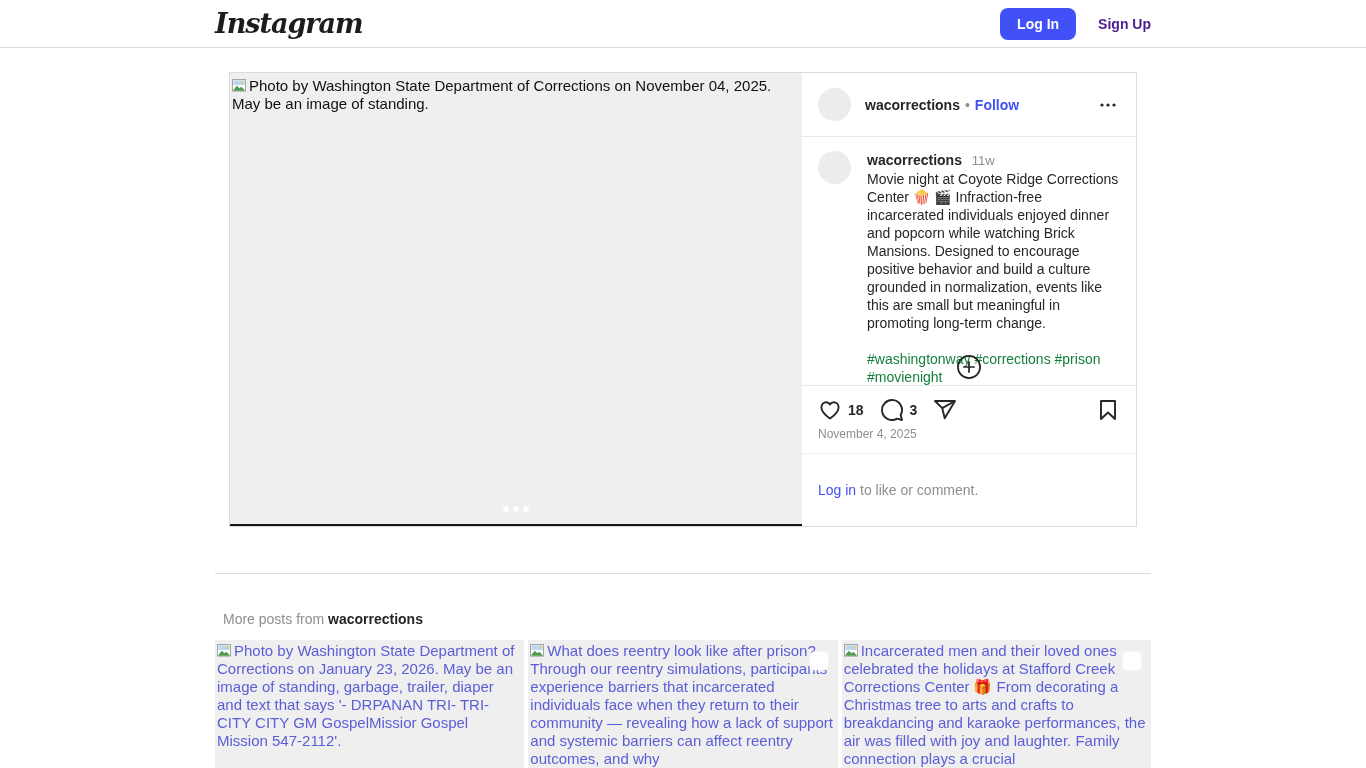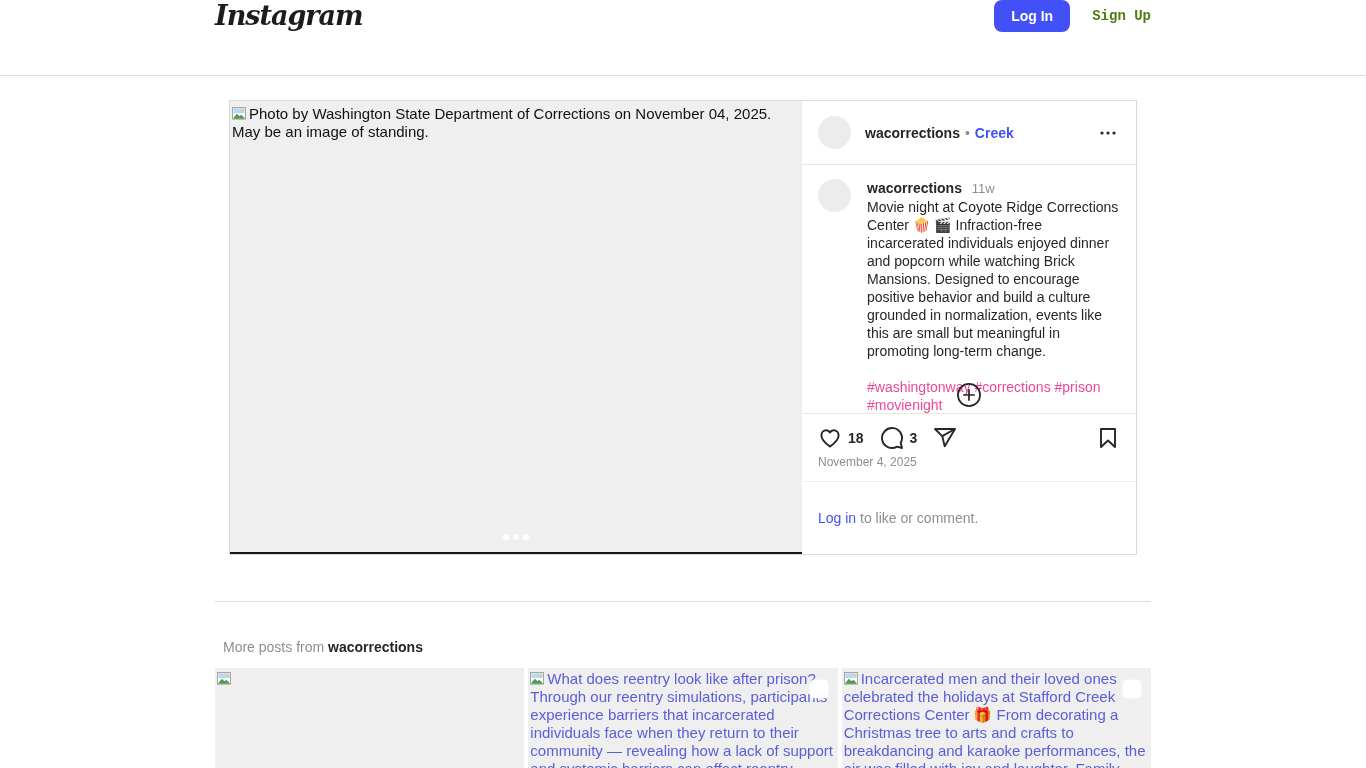--- a/index.html
+++ b/index.html
@@ -1,28 +1,28 @@
 <!DOCTYPE html>
 <html><head>
 <meta charset="utf-8">
 <style>
   * { box-sizing: border-box; margin: 0; padding: 0; }
   html, body { width: 1366px; height: 768px; overflow: hidden; background: #fff;
     font-family: "Liberation Sans", sans-serif; color: #262626; }
 
   
-  .topnav { height: 76px; border-bottom: 1px solid #dbdbdb; display: flex;
-    align-items: flex-start; justify-content: space-between; padding: 0 215px; gap: 24px; }
+  .topnav { height: 48px; border-bottom: 1px solid #dbdbdb; display: flex;
+    align-items: center; justify-content: space-between; padding: 0 215px; gap: 24px; }
   .logo { font-family: "DejaVu Serif", serif; font-style: italic; font-weight: 700;
     font-size: 27px; color: #1c1c1c; letter-spacing: -1px; cursor: pointer; }
   .nav-actions { display: flex; align-items: center; gap: 22px; }
   .btn-login { background: #4150f7; color: #fff; border: none; border-radius: 8px;
     padding: 8px 17px; font-size: 14px; font-weight: 700; cursor: pointer;
     font-family: "Liberation Sans", sans-serif; }
-  .link-signup { color: #4d7c0f; font-size: 14px; font-weight: 700; cursor: pointer; font-family: Liberation Mono, monospace; }
+  .link-signup { color: #4c1d95; font-size: 14px; font-weight: 700; cursor: pointer; }
 
   
   .article { width: 908px; margin: 24px auto 0; display: flex;
     border: 1px solid #dbdbdb; background: #fff; height: 455px; }
   .media { width: 600px; background: #efefef; position: relative;
     border-bottom: 2px solid #161616; }
   .media-alt { padding: 4px 10px 0 2px; font-size: 15px; line-height: 18px; color: #111; }
   .broken-icon { display: inline-block; vertical-align: -1px; margin-right: 3px; }
   .carousel-dots { position: absolute; bottom: 12px; left: 50%;
     transform: translateX(-50%); display: flex; gap: 4px; }
@@ -37,21 +37,21 @@
   .dot-sep { color: #8e8e8e; margin: 0 5px; font-size: 14px; }
   .follow-link { color: #4150f7; font-size: 14px; font-weight: 700; cursor: pointer; }
   .more-btn { margin-left: auto; cursor: pointer; display: flex; }
 
   .comments { flex: 1; padding: 14px 16px; position: relative; overflow: hidden; }
   .comment { display: flex; }
   .comment-body { margin-left: 16px; font-size: 14px; line-height: 18px;
     color: #262626; width: 262px; }
   .comment-user { font-weight: 700; cursor: pointer; }
   .comment-time { color: #8e8e8e; margin-left: 6px; font-size: 13px; }
-  .hashtags { color: #ec4899; margin-top: 18px; cursor: pointer; }
+  .hashtags { color: #15803d; margin-top: 18px; cursor: pointer; }
   .load-more { position: absolute; bottom: 5px; left: 50%;
     transform: translateX(-50%); cursor: pointer; display: flex; }
 
   .actions { border-top: 1px solid #e8e8e8; padding: 12px 16px 12px; }
   .action-row { display: flex; align-items: center; font-weight: bold; }
   .count { font-size: 14px; color: #262626; margin-left: 6px; }
   .icon-btn { display: flex; cursor: pointer; }
   .gap16 { margin-left: 16px; }
   .bookmark-btn { margin-left: auto; }
   .post-date { font-size: 12px; color: #8e8e8e; margin-top: 5px; }
@@ -105,21 +105,21 @@
       <span class="cdot"></span>
     </div>
   </div>
 
   <div class="panel">
 
     <div class="panel-header">
       <div class="avatar"></div>
       <span class="hdr-user">wacorrections</span>
       <span class="dot-sep">•</span>
-      <span class="follow-link">Creek</span>
+      <span class="follow-link">Follow</span>
       <span class="more-btn">
         <svg width="24" height="24" viewBox="0 0 24 24">
             <circle cx="6" cy="12" r="1.6" fill="#262626"></circle>
             <circle cx="12" cy="12" r="1.6" fill="#262626"></circle>
             <circle cx="18" cy="12" r="1.6" fill="#262626"></circle>
           </svg>
       </span>
     </div>
 
     <div class="comments">
@@ -188,21 +188,21 @@
   <div class="tiles">
 
     <a class="tile">
       <span class="broken-icon">
         <svg width="14" height="13" viewBox="0 0 16 15">
             <rect x="0.5" y="0.5" width="15" height="13.5" fill="#fdfdfd" stroke="#9a9a9a"></rect>
             <rect x="1.5" y="1.5" width="13" height="5.5" fill="#bdd7ee"></rect>
             <path d="M1.5 12.8l4-5 3 3 2-2 4 4v.7h-13z" fill="#4e9a4e"></path>
             <circle cx="12" cy="4" r="1.3" fill="#f2c94c"></circle>
           </svg>
-      </span>
+      </span><span>Photo by Washington State Department of Corrections on January 23, 2026. May be an image of standing, garbage, trailer, diaper and text that says '- DRPANAN TRI- TRI-CITY CITY GM GospelMissior Gospel Mission 547-2112'.</span>
     </a>
 
     <a class="tile">
       <span class="broken-icon">
         <svg width="14" height="13" viewBox="0 0 16 15">
             <rect x="0.5" y="0.5" width="15" height="13.5" fill="#fdfdfd" stroke="#9a9a9a"></rect>
             <rect x="1.5" y="1.5" width="13" height="5.5" fill="#bdd7ee"></rect>
             <path d="M1.5 12.8l4-5 3 3 2-2 4 4v.7h-13z" fill="#4e9a4e"></path>
             <circle cx="12" cy="4" r="1.3" fill="#f2c94c"></circle>
           </svg>

